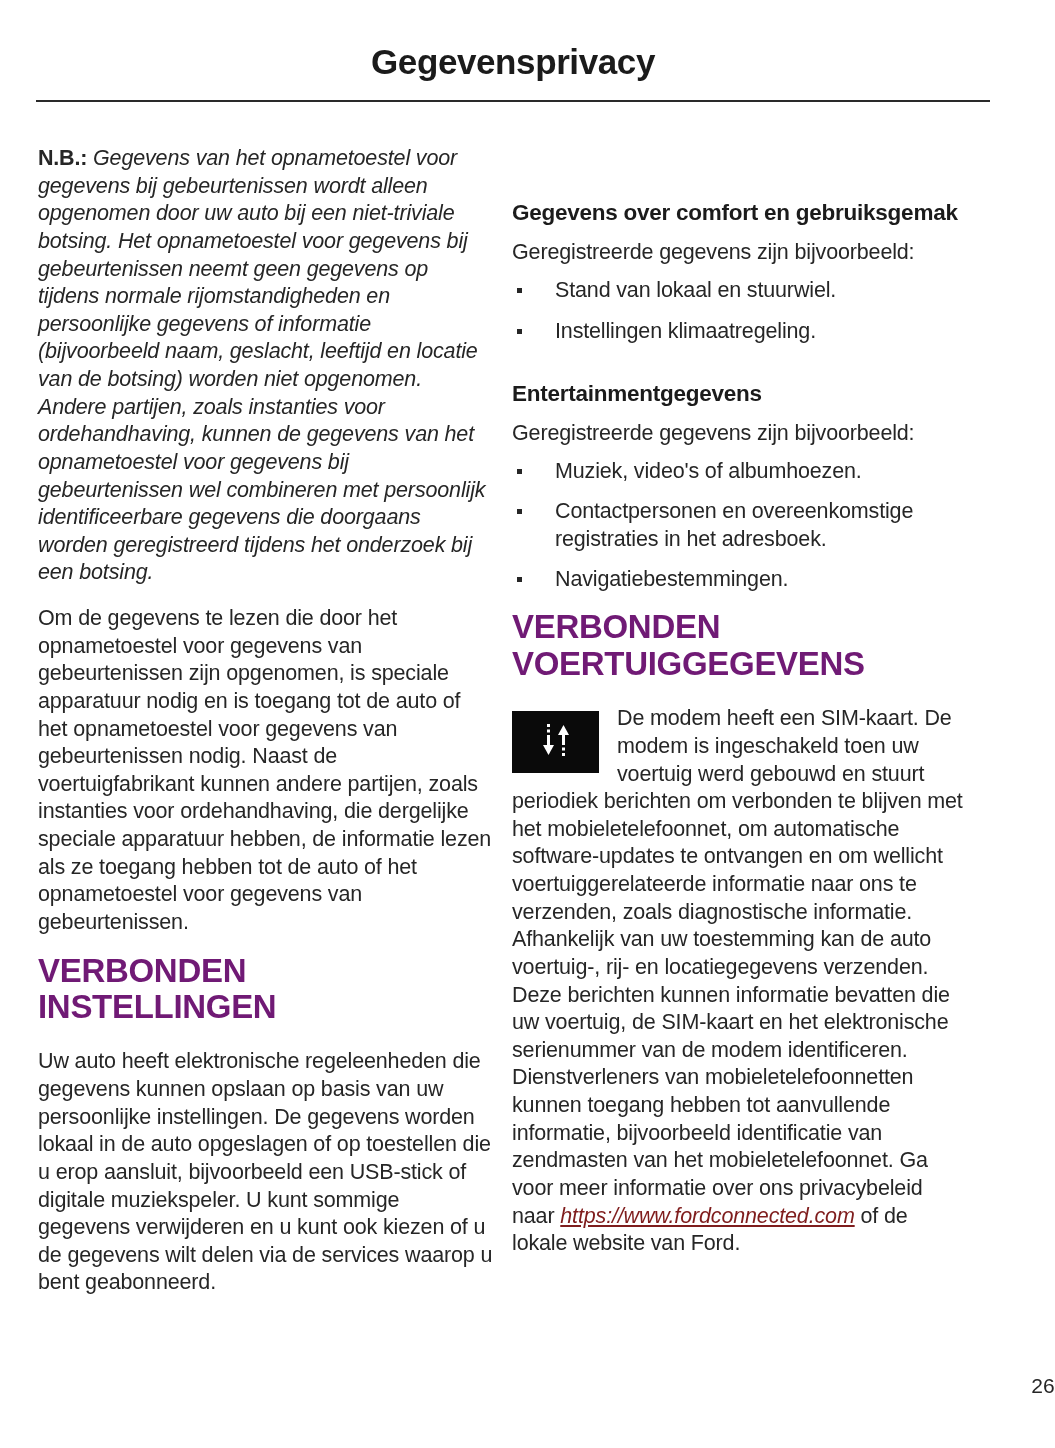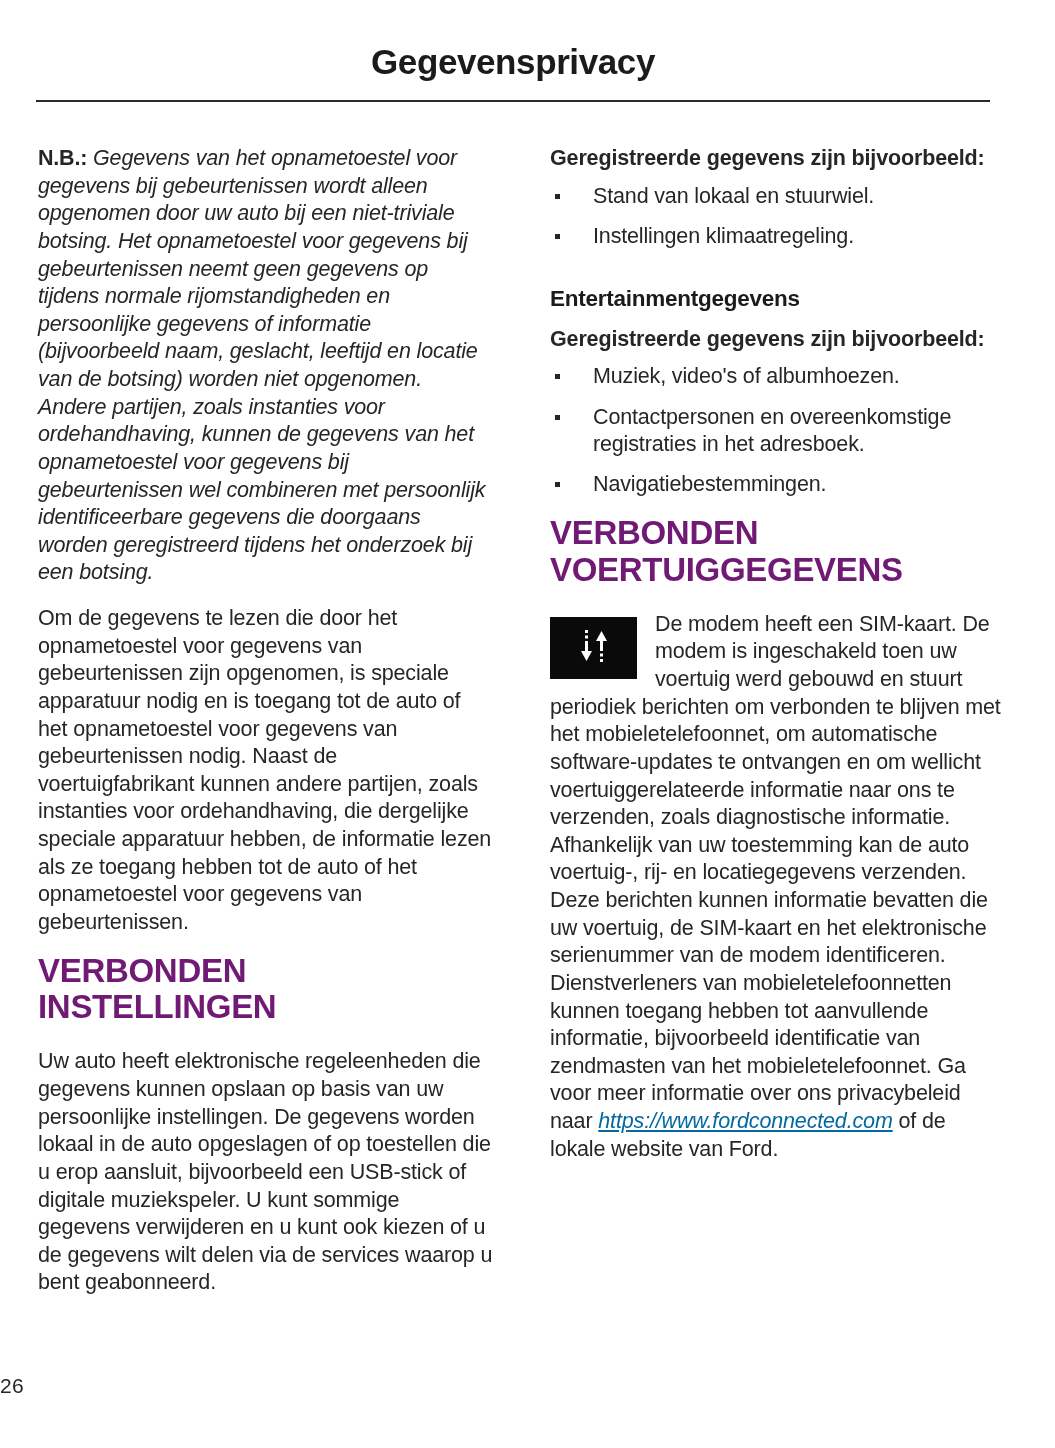--- a/index.html
+++ b/index.html
@@ -48,39 +48,38 @@
     background: #2a2a2a;
   }
 
   
   .columns {
     position: absolute;
     top: 145px;
     left: 38px;
     width: 954px;
     display: flex;
-    gap: 57px;
-    align-items: flex-start;
+    gap: 19px;
+    align-items: center;
   }
   .col {
     width: 455px;
     flex: 0 0 455px;
   }
 
   
   p.body {
     margin: 0 0 16px 0;
     font-size: 21.5px;
     line-height: 1.285;
     color: #262626;
     letter-spacing: -0.15px;
   }
   p.body.tight {
     margin-bottom: 10px;
-    font-weight: bold;
   }
   p.note {
     margin: 0 0 18px 0;
     font-size: 21.5px;
     line-height: 1.285;
     font-style: italic;
     color: #262626;
     letter-spacing: -0.15px;
   }
   .note-label {
@@ -156,33 +155,33 @@
   }
   .flow-text {
     font-size: 21.5px;
     line-height: 1.285;
     color: #262626;
     margin: 0;
     letter-spacing: -0.15px;
     text-align: left;
   }
   .link {
-    color: #0369a1;
+    color: #7f1d1d;
     font-style: italic;
     text-decoration: underline;
     text-underline-offset: 2px;
   }
 
   
   .page-number {
     position: absolute;
     left: 0;
     right: 0;
     top: 1374px;
-    text-align: left;
+    text-align: right;
     font-size: 21px;
     color: #262626;
     letter-spacing: 0.2px;
   }
 </style>
 </head>
 <body>
 
 <div class="page">
 
@@ -199,20 +198,21 @@
 
       <p class="body">Om de gegevens te lezen die door het opnametoestel voor gegevens van gebeurtenissen zijn opgenomen, is speciale apparatuur nodig en is toegang tot de auto of het opnametoestel voor gegevens van gebeurtenissen nodig. Naast de voertuigfabrikant kunnen andere partijen, zoals instanties voor ordehandhaving, die dergelijke speciale apparatuur hebben, de informatie lezen als ze toegang hebben tot de auto of het opnametoestel voor gegevens van gebeurtenissen.</p>
 
       <h2 class="section-title">VERBONDEN INSTELLINGEN</h2>
 
       <p class="body">Uw auto heeft elektronische regeleenheden die gegevens kunnen opslaan op basis van uw persoonlijke instellingen. De gegevens worden lokaal in de auto opgeslagen of op toestellen die u erop aansluit, bijvoorbeeld een USB-stick of digitale muziekspeler. U kunt sommige gegevens verwijderen en u kunt ook kiezen of u de gegevens wilt delen via de services waarop u bent geabonneerd.</p>
     </div>
 
     <div class="col">
 
+      <h3 class="sub-title">Gegevens over comfort en gebruiksgemak</h3>
 
       <p class="body tight">Geregistreerde gegevens zijn bijvoorbeeld:</p>
 
       <ul class="bullets">
         <li>Stand van lokaal en stuurwiel.</li>
         <li>Instellingen klimaatregeling.</li>
       </ul>
 
       <h3 class="sub-title spaced">Entertainmentgegevens</h3>
 

